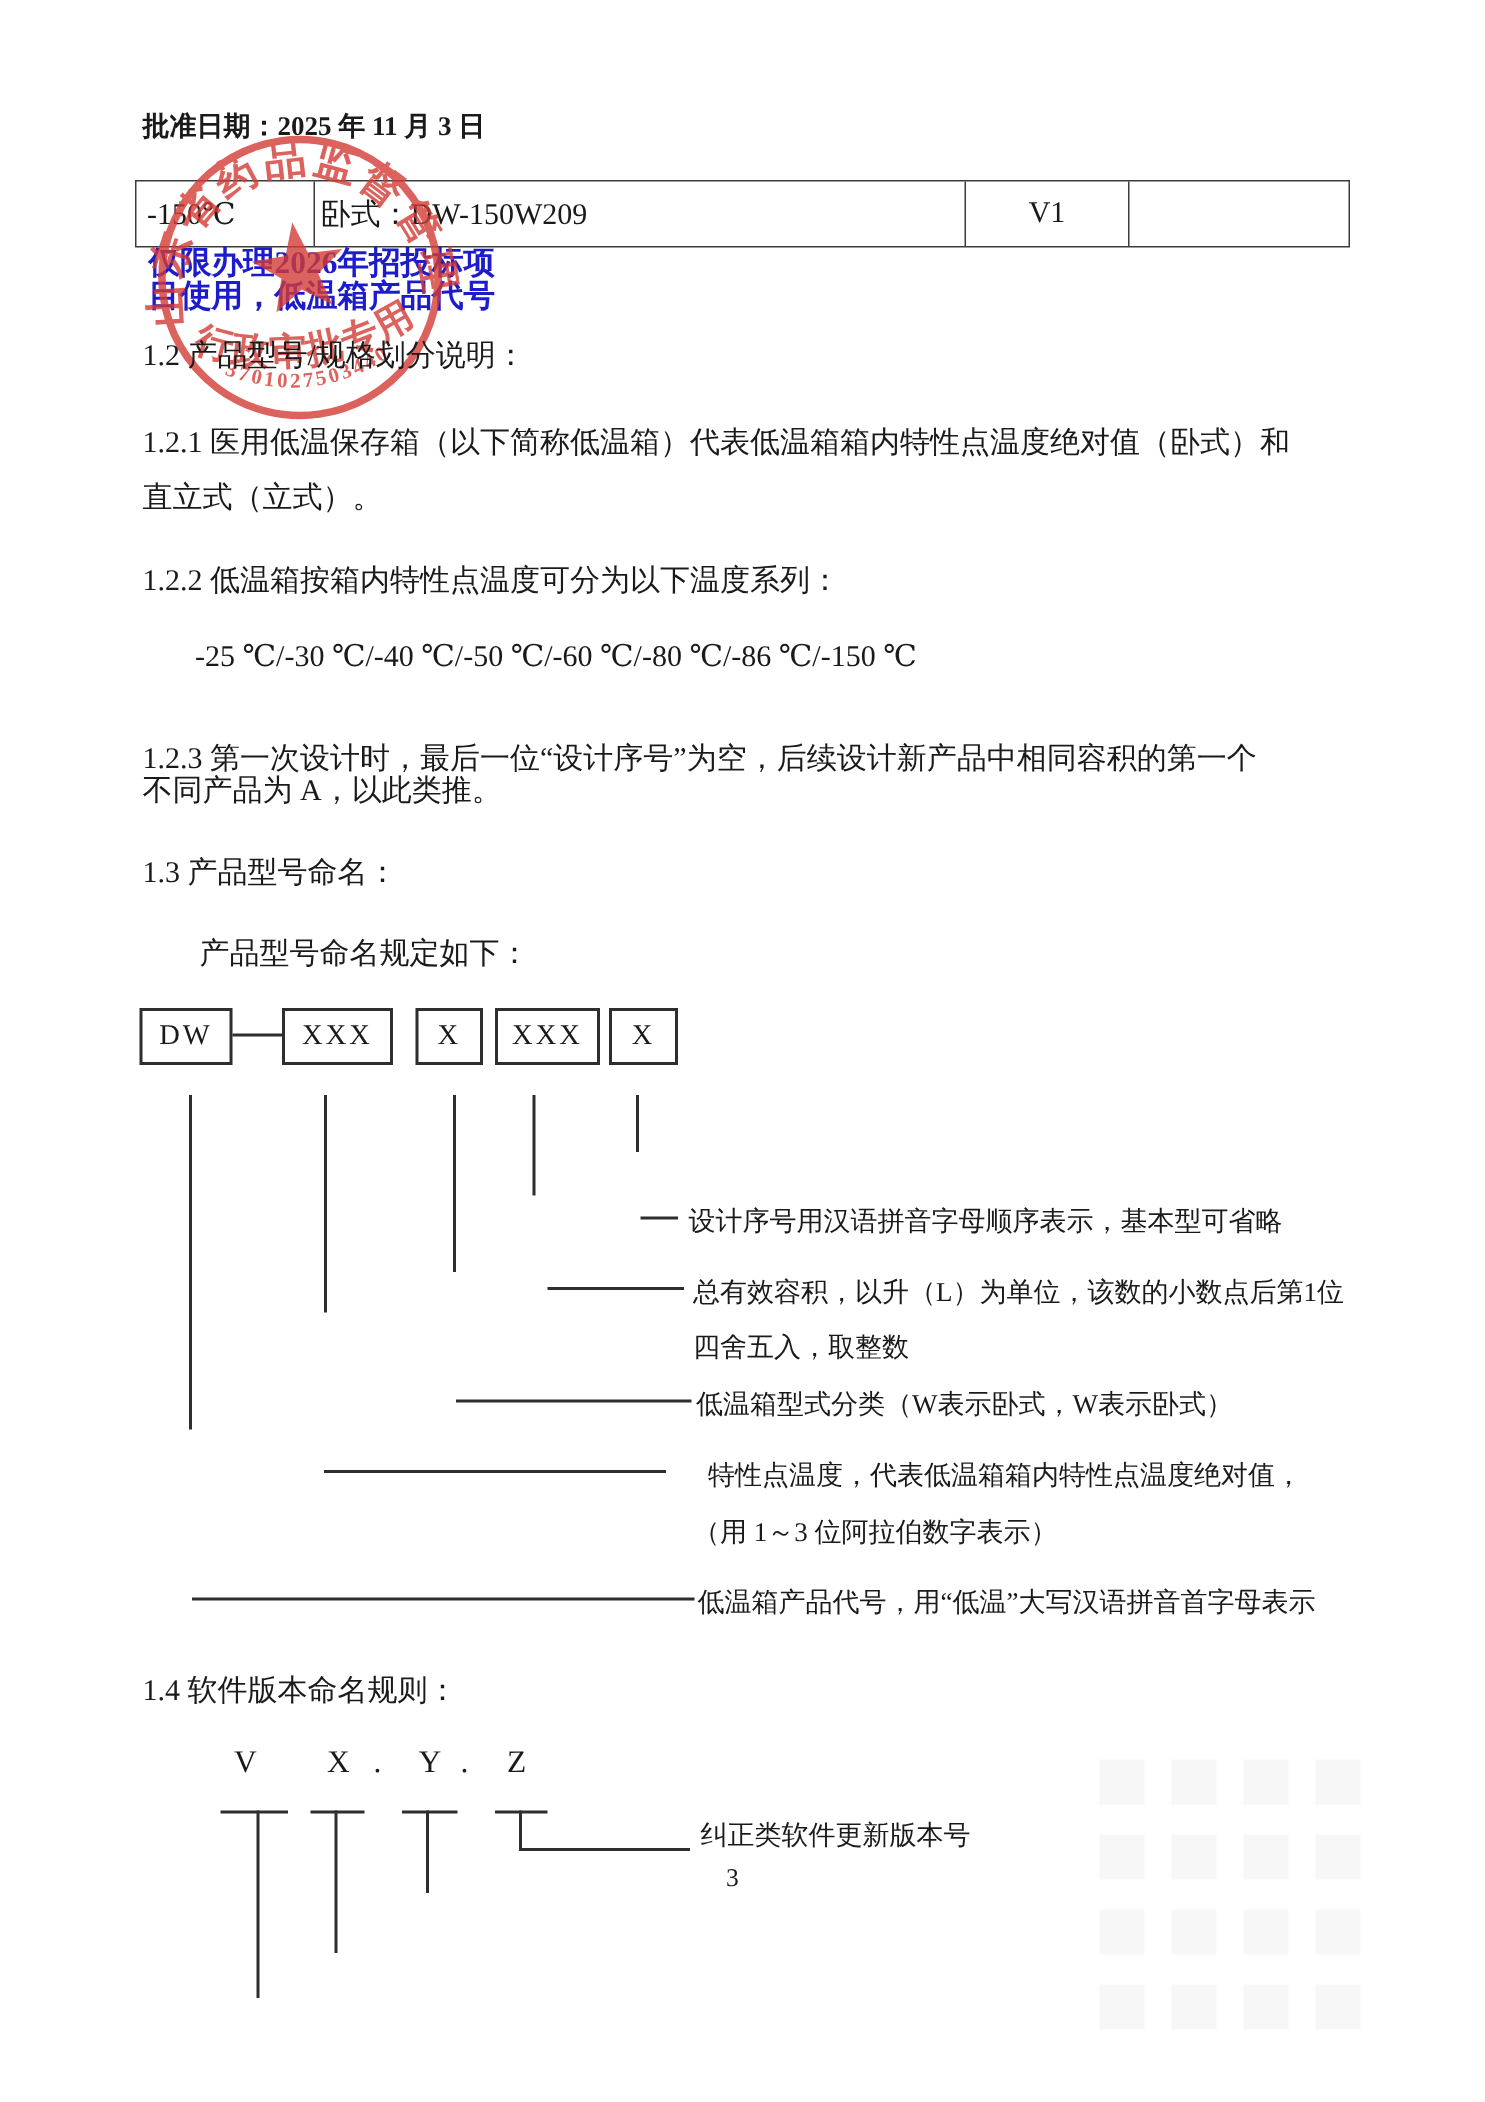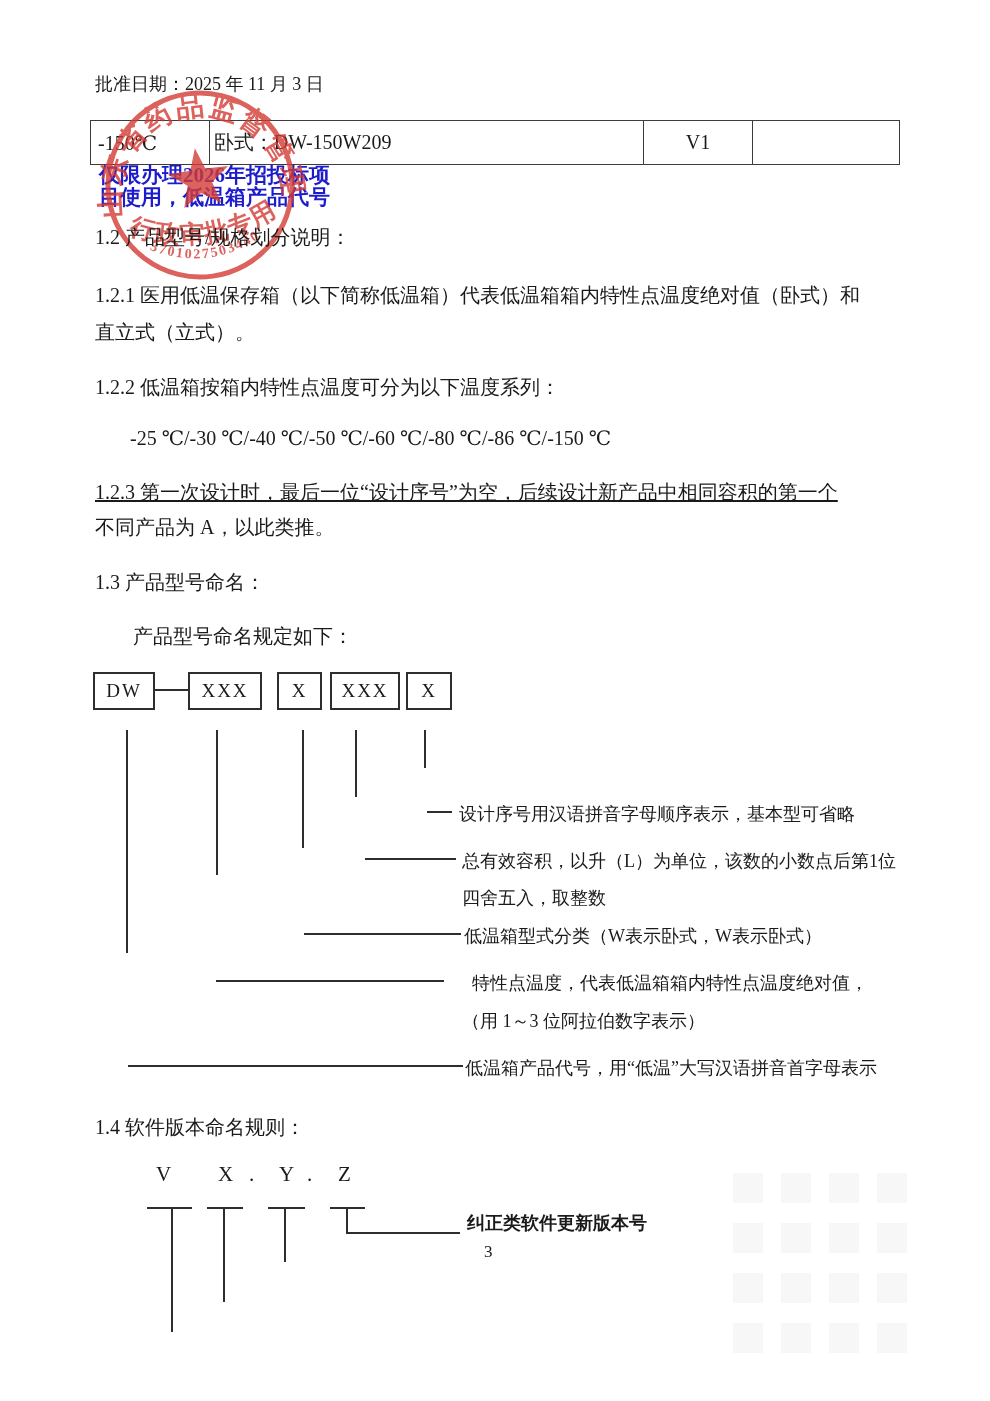--- a/index.html
+++ b/index.html
@@ -35,21 +35,21 @@
     display:flex;align-items:center;justify-content:center;
     font-size:19px;letter-spacing:2px;
   }
   .vchar{font-size:21px;}
   .wm-square{width:30px;height:30px;background:#f7f7f7;position:absolute;}
   .stamp-wrap{left:95px;top:80px;opacity:.8;transform:rotate(-8deg);}
 </style>
 </head>
 <body>
 
-<div class="abs txt" style="left:95px;top:72px;font-size:18px;">批准日期：2025 年 11 月 3 日</div>
+<div class="abs txt" style="left:95px;top:72px;font-size:18px;font-weight:bold;">批准日期：2025 年 11 月 3 日</div>
 
 <div class="abs spec-table">
   <div class="spec-cell" style="width:118px;padding-left:7px;text-align:right;">-150℃</div>
   <div class="spec-cell" style="width:435px;padding-left:4px;">卧式：DW-150W209</div>
   <div class="spec-cell" style="width:110px;justify-content:center;">V1</div>
   <div class="spec-cell" style="width:147px;"></div>
 </div>
 
 <div class="abs blue-note" style="color:#1c1ccd;">
   <div>仅限办理2026年招投标项</div>
@@ -71,21 +71,21 @@
   <text font-size="14" font-weight="bold" fill="#d43b35" letter-spacing="2" font-family="Liberation Serif, DejaVu Serif, serif">
     <textPath href="#arcNum" startOffset="0">3701027503440</textPath>
   </text>
 </svg>
 
 <div class="abs txt" style="left:95px;top:225px;">1.2  产品型号/规格划分说明：</div>
 <div class="abs txt" style="left:95px;top:283px;">1.2.1  医用低温保存箱（以下简称低温箱）代表低温箱箱内特性点温度绝对值（卧式）和</div>
 <div class="abs txt" style="left:95px;top:320px;">直立式（立式）。</div>
 <div class="abs txt" style="left:95px;top:375px;">1.2.2  低温箱按箱内特性点温度可分为以下温度系列：</div>
 <div class="abs txt" style="left:130px;top:426px;">-25 ℃/-30 ℃/-40 ℃/-50 ℃/-60 ℃/-80 ℃/-86 ℃/-150 ℃</div>
-<div class="abs txt" style="left:95px;top:480px;text-decoration:underline;">1.2.3  第一次设计时，最后一位“设计序号”为空，后续设计新产品中相同容积的第一个</div>
+<div class="abs txt" style="left:95px;top:494px;">1.2.3  第一次设计时，最后一位“设计序号”为空，后续设计新产品中相同容积的第一个</div>
 <div class="abs txt" style="left:95px;top:515px;">不同产品为 A，以此类推。</div>
 
 <div class="abs txt" style="left:95px;top:570px;text-align:right;">1.3  产品型号命名：</div>
 <div class="abs txt" style="left:133px;top:624px;">产品型号命名规定如下：</div>
 
 <div class="abs mbox" style="left:93px;top:672px;width:62px;">DW</div>
 <div class="abs mbox" style="left:188px;top:672px;width:74px;">XXX</div>
 <div class="abs mbox" style="left:277px;top:672px;width:45px;">X</div>
 <div class="abs mbox" style="left:330px;top:672px;width:70px;">XXX</div>
 <div class="abs mbox" style="left:406px;top:672px;width:46px;">X</div>
@@ -124,21 +124,21 @@
 <div class="abs hline" style="left:207px;top:1207px;width:36px;"></div>
 <div class="abs hline" style="left:268px;top:1207px;width:37px;"></div>
 <div class="abs hline" style="left:330px;top:1207px;width:35px;"></div>
 
 <div class="abs vline" style="left:171px;top:1207px;height:125px;"></div>
 <div class="abs vline" style="left:223px;top:1207px;height:95px;"></div>
 <div class="abs vline" style="left:284px;top:1207px;height:55px;"></div>
 <div class="abs vline" style="left:346px;top:1207px;height:27px;"></div>
 <div class="abs hline" style="left:346px;top:1232px;width:114px;"></div>
 
-<div class="abs lbl" style="left:467px;top:1212px;font-weight:bold;">纠正类软件更新版本号</div>
+<div class="abs lbl" style="left:467px;top:1212px;">纠正类软件更新版本号</div>
 
 <div class="abs" style="left:484px;top:1242px;font-size:17px;">3</div>
 
 <div class="abs" id="wm-grid" style="left:733px;top:1173px;width:180px;height:190px;">
     <div class="wm-square" style="left: 0px; top: 0px;"></div>
     <div class="wm-square" style="left: 48px; top: 0px;"></div>
     <div class="wm-square" style="left: 96px; top: 0px;"></div>
     <div class="wm-square" style="left: 144px; top: 0px;"></div>
     <div class="wm-square" style="left: 0px; top: 50px;"></div>
     <div class="wm-square" style="left: 48px; top: 50px;"></div>

